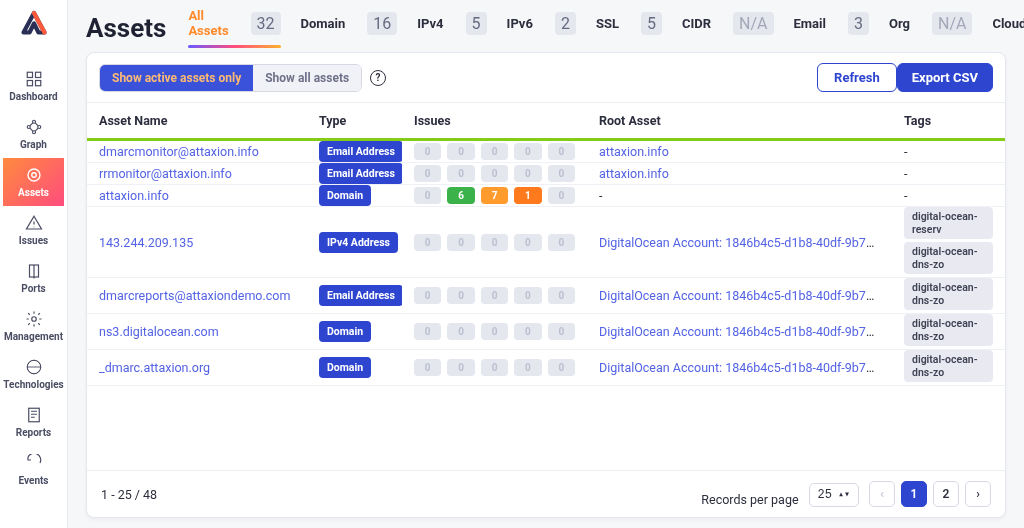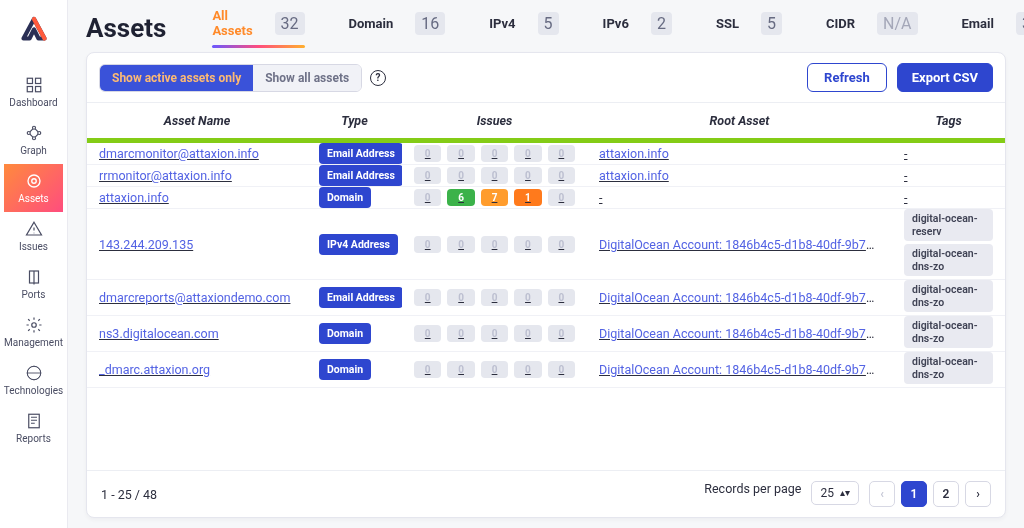--- a/index.html
+++ b/index.html
@@ -14,22 +14,23 @@
   }
   .app { display: flex; height: 528px; }
   
   .sidebar {
     width: 68px;
     background: #fff;
     border-right: 1px solid #eaeaf0;
     display: flex;
     flex-direction: column;
     align-items: center;
-    padding-top: 16px;
+    padding-top: 10px;
     gap: 4px;
+    font-weight: bold;
   }
   .logo { width: 30px; height: 30px; margin-bottom: 18px; }
   .nav-item {
     width: 100%;
     display: flex;
     flex-direction: column;
     align-items: center;
     padding: 8px 0;
     font-size: 10px;
     color: #4a4d63;
@@ -38,21 +39,21 @@
   .nav-item.active {
     background: linear-gradient(135deg, #ff8a3d 0%, #ff4d7e 100%);
     color: #fff;
   }
   .nav-item .icon { width: 18px; height: 18px; margin-bottom: 3px; }
   
   .main { flex: 1; padding: 8px 18px 10px 18px; overflow: hidden; display:flex; flex-direction:column;}
   .header-row { display: flex; align-items: center; gap: 22px; margin-bottom: 4px; }
   .page-title { font-size: 26px; font-weight: 700; color: #1f2233; }
   .tabs { display: flex; align-items: center; gap: 20px; }
-  .tab { font-size: 13px; color: #2c2e3e; font-weight: 700; cursor: pointer; display:flex; align-items:center; gap:22px; padding-bottom:10px; position:relative;margin-left:24px;}
+  .tab { font-size: 13px; color: #2c2e3e; font-weight: 700; cursor: pointer; display:flex; align-items:center; gap:22px; padding-bottom:10px; position:relative;}
   .tab.active { color: #ff8a2a; }
   .tab.active::after { content:""; position:absolute; left:0; right:0; bottom:0; height:3px; background: linear-gradient(90deg,#6a58ff,#ff4d7e,#ffb02e); border-radius:2px;}
   .tab-badge {
     background: #e5e7ee; color: #676b82; font-size: 16px; font-weight: 400;
     padding: 2px 6px; border-radius: 4px;
   }
   .tab-badge.na { color:#a4a7b8; }
   
   .card {
     background: #fff;
@@ -64,46 +65,46 @@
     flex-direction:column;
     flex:1;
     min-height:0;
   }
   .toolbar { display: flex; align-items: center; justify-content: space-between; padding: 10px 12px; }
   .toggle-group { display:flex; align-items:center; gap:8px; }
   .segmented { display:flex; border:1px solid #d7d8e4; border-radius:6px; overflow:hidden; }
   .seg-btn { font-size: 12px; padding:6px 12px; background:#f1f2f7; color:#6f7288; cursor:pointer; font-weight:700;}
   .seg-btn.primary { background:#3a52d9; color:#fdba74; font-weight:700;}
   .help-icon { width:16px; height:16px; border:1.5px solid #2c2e3e; border-radius:50%; display:flex; align-items:center; justify-content:center; font-size:10px; font-weight:700;}
-  .right-tools { display:flex; gap:10px; }
+  .right-tools { display:flex; }
   .btn-outline { font-size:13px; font-weight:700; color:#2e46cf; background:#fff; border:1.5px solid #2e46cf; border-radius:6px; padding:6px 16px; cursor:pointer;}
   .btn-solid { font-size:13px; font-weight:700; color:#fff; background:#2e46cf; border:1.5px solid #2e46cf; border-radius:6px; padding:6px 14px; cursor:pointer;}
   
   .table-wrap { flex:1; overflow:hidden; }
   table { width:100%; border-collapse: collapse; table-layout:fixed; }
-  thead th { text-align:center; font-size:12.5px; font-weight:700; padding:10px 12px; border-top:1px solid #eceef3; border-bottom:5px solid #84cc16; color:#2c2e3e;font-style:italic; }
-  tbody td { padding:0 12px; border-bottom:1px solid #f0f1f6; font-size:12.5px; vertical-align:middle; white-space:nowrap; overflow:hidden; text-overflow:ellipsis;text-decoration:underline;}
+  thead th { text-align:left; font-size:12.5px; font-weight:700; padding:10px 12px; border-top:1px solid #eceef3; border-bottom:3px solid #84cc16; color:#2c2e3e; }
+  tbody td { padding:0 12px; border-bottom:1px solid #f0f1f6; font-size:12.5px; vertical-align:middle; white-space:nowrap; overflow:hidden; text-overflow:ellipsis;}
   col.c-name { width: 220px; }
   col.c-type { width: 95px; }
   col.c-issues { width: 185px; }
   col.c-root { width: 305px; }
   col.c-tags { }
   .link { color:#5363e4; cursor:pointer; }
   .type-badge { display:inline-block; background:#2e46cf; color:#fff; font-size:10.5px; font-weight:700; padding:4px 8px; border-radius:4px; }
   .issues { display:flex; gap:6px; }
   .issue-pill { width:28px; display:inline-flex; justify-content:center; padding:3px 0; border-radius:4px; font-size:10px; font-weight:700; background:#e5e7ee; color:#bcbfd0;}
   .issue-pill.green { background:#3bb24a; color:#fff; }
   .issue-pill.orange { background:#ff9c2d; color:#fff; }
   .issue-pill.orangered { background:#ff7a1c; color:#fff; }
   .tag-chip { display:inline-block; background:#e9eaf1; color:#3f4254; font-size:10.5px; font-weight:600; padding:3px 8px; border-radius:4px; margin-bottom:3px;}
   .tags-cell { white-space:normal; }
   
   .table-footer { display:flex; align-items:center; justify-content:space-between; padding:10px 14px; border-top:1px solid #eceef3; font-size:12.5px;}
-  .footer-right { display:flex; align-items:flex-start; gap:10px; }
-  .select { border:1px solid #d7d8e4; border-radius:5px; padding:4px 8px; font-size:12px; display:flex; align-items:center; gap:6px;}
+  .footer-right { display:flex; align-items:flex-end; gap:10px; }
+  .select { border:1px solid #d7d8e4; border-radius:5px; padding:4px 8px; font-size:12px; display:flex; align-items:center; gap:6px;font-family:Liberation Mono, monospace;}
   .pager { display:flex; gap:6px; }
   .page-btn { width:26px; height:26px; display:flex; align-items:center; justify-content:center; border:1px solid #d7d8e4; border-radius:5px; font-size:12px; font-weight:600; cursor:pointer;}
   .page-btn.active { background:#2e46cf; color:#fff; border-color:#2e46cf;}
   .page-btn.disabled { color:#c3c5d4; }
   .caret { font-size:10px; line-height:1; }
 </style>
 </head>
 <body>
 
 <div class="app">
@@ -169,20 +170,27 @@
               <path d="M12 3 a9 9 0 0 1 0 18 M12 3 a9 9 0 0 0 0 18 M3 12 h18"></path>
             </svg></span>
                  <span>Technologies</span>
         </div>
         <div class="nav-item">
           <span class="icon"><svg viewBox="0 0 24 24" fill="none" stroke="currentColor" stroke-width="1.6">
               <rect x="5" y="3" width="14" height="18"></rect>
               <path d="M8 7h8M8 11h8M8 15h5"></path>
             </svg></span>
                  <span>Reports</span>
+        </div>
+        <div class="nav-item">
+          <span class="icon"><svg viewBox="0 0 24 24" fill="none" stroke="currentColor" stroke-width="1.6">
+              <path d="M4 4 a8 8 0 0 1 16 8"></path>
+              <path d="M4 4 v4 h4"></path>
+            </svg></span>
+                 <span>Events</span>
         </div>
       </div>
   </div>
 
   <div class="main">
     <div class="header-row">
       <div class="page-title">Assets</div>
       <div class="tabs" id="tabs">
           <div class="tab active">
             <span>All Assets</span>

